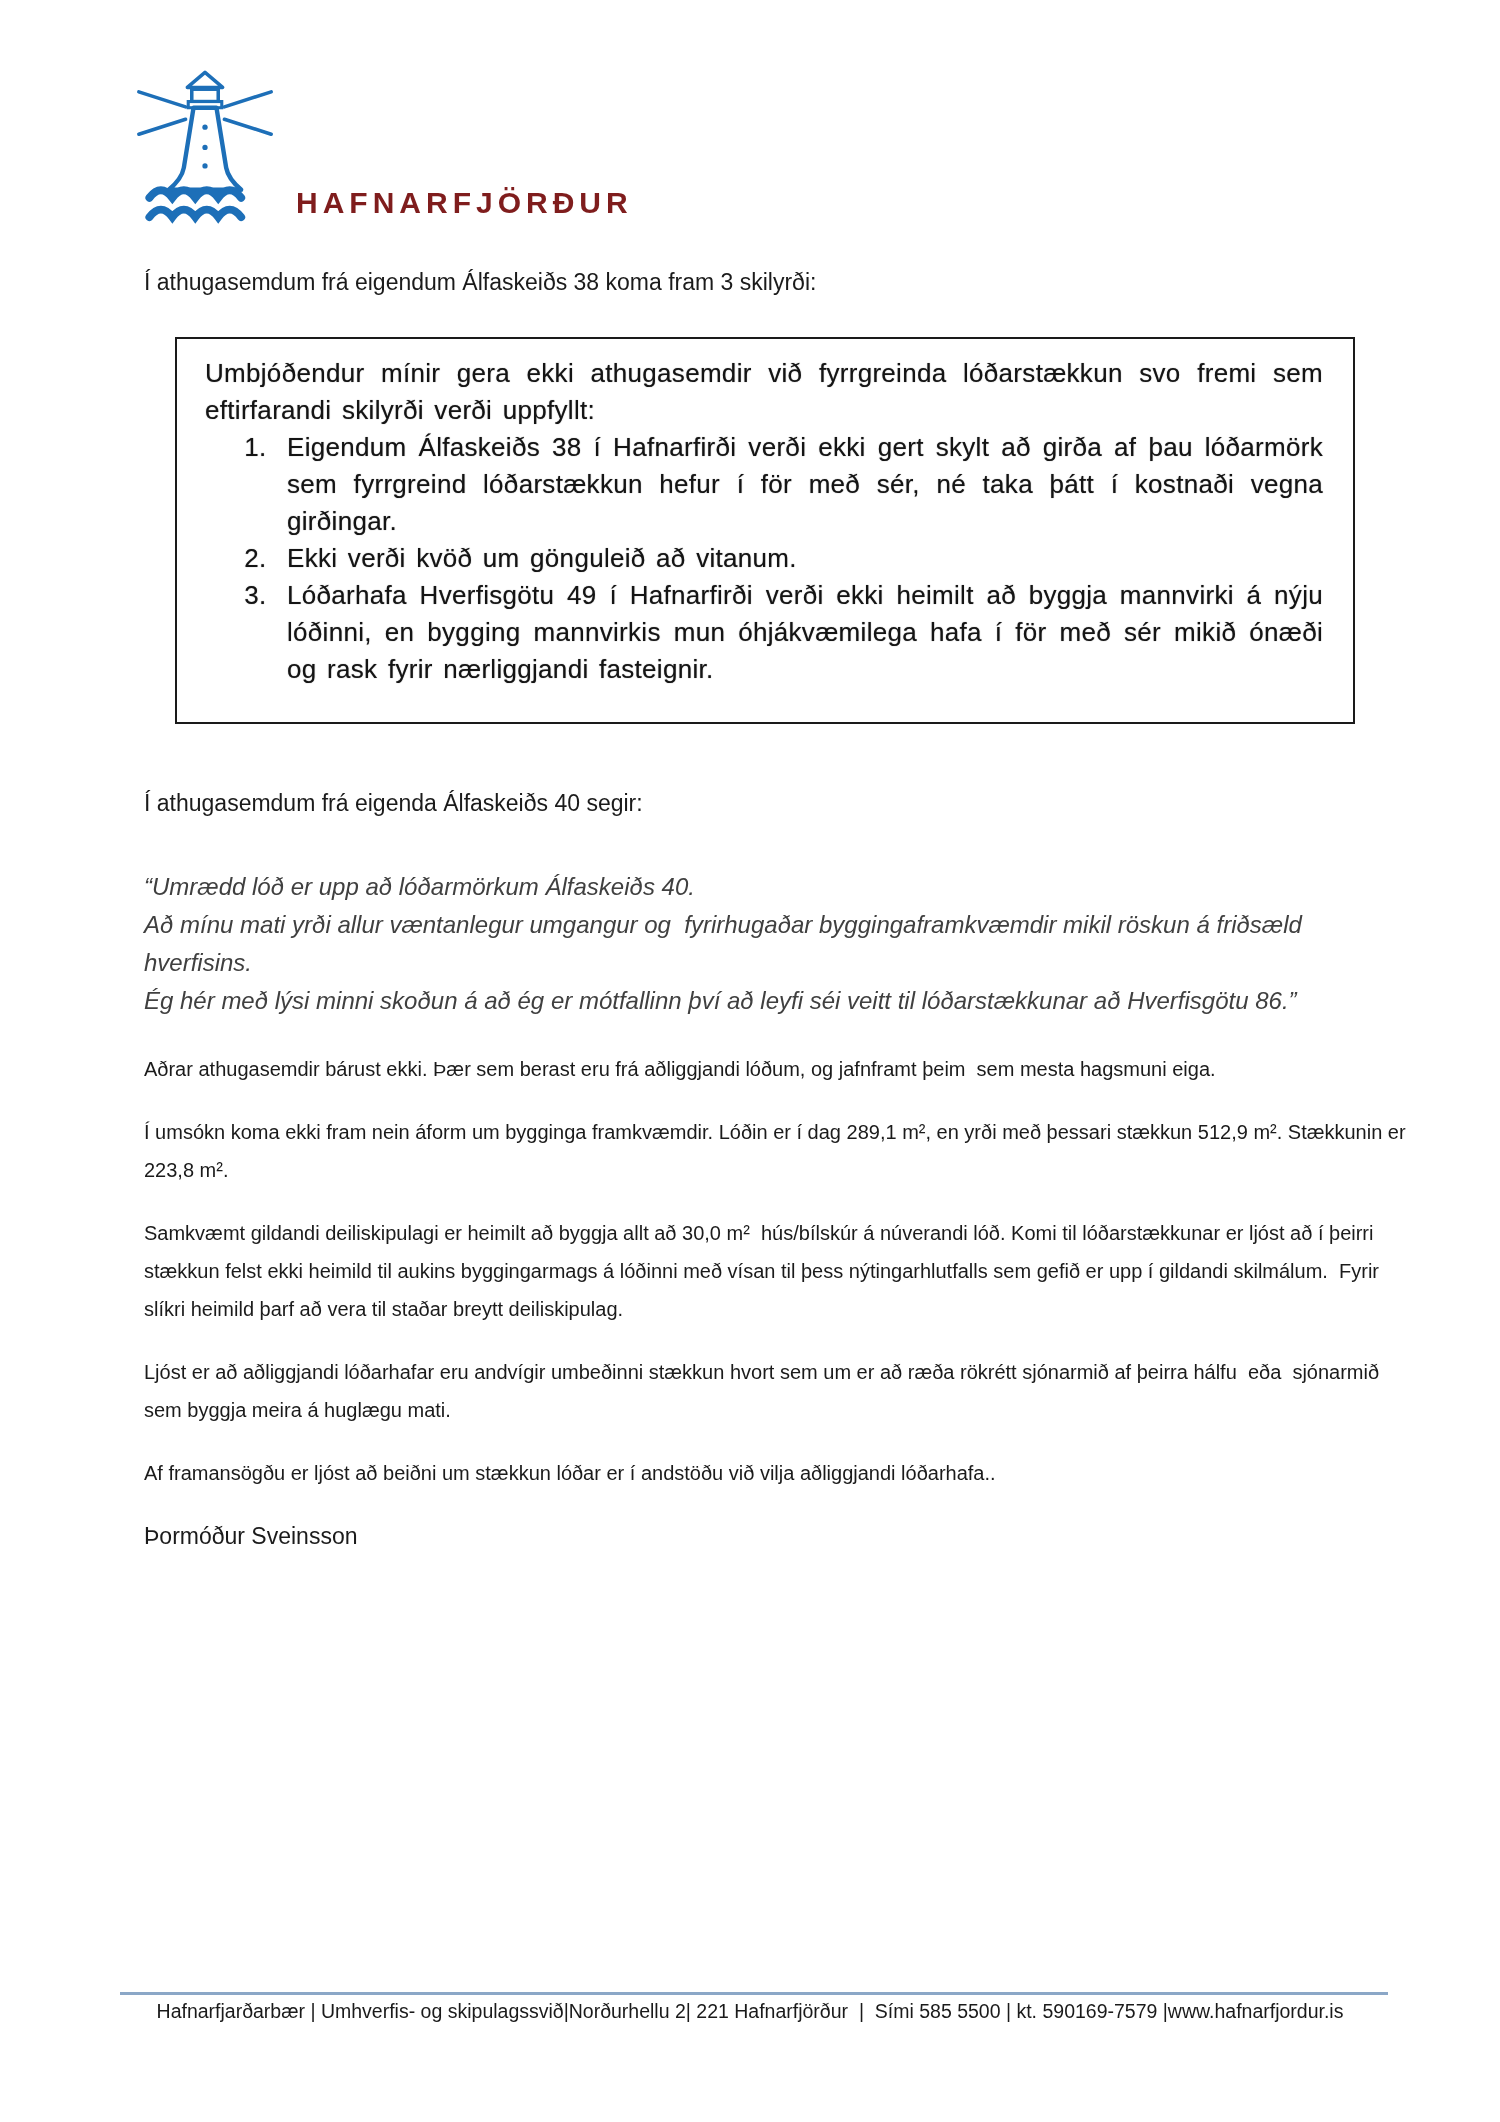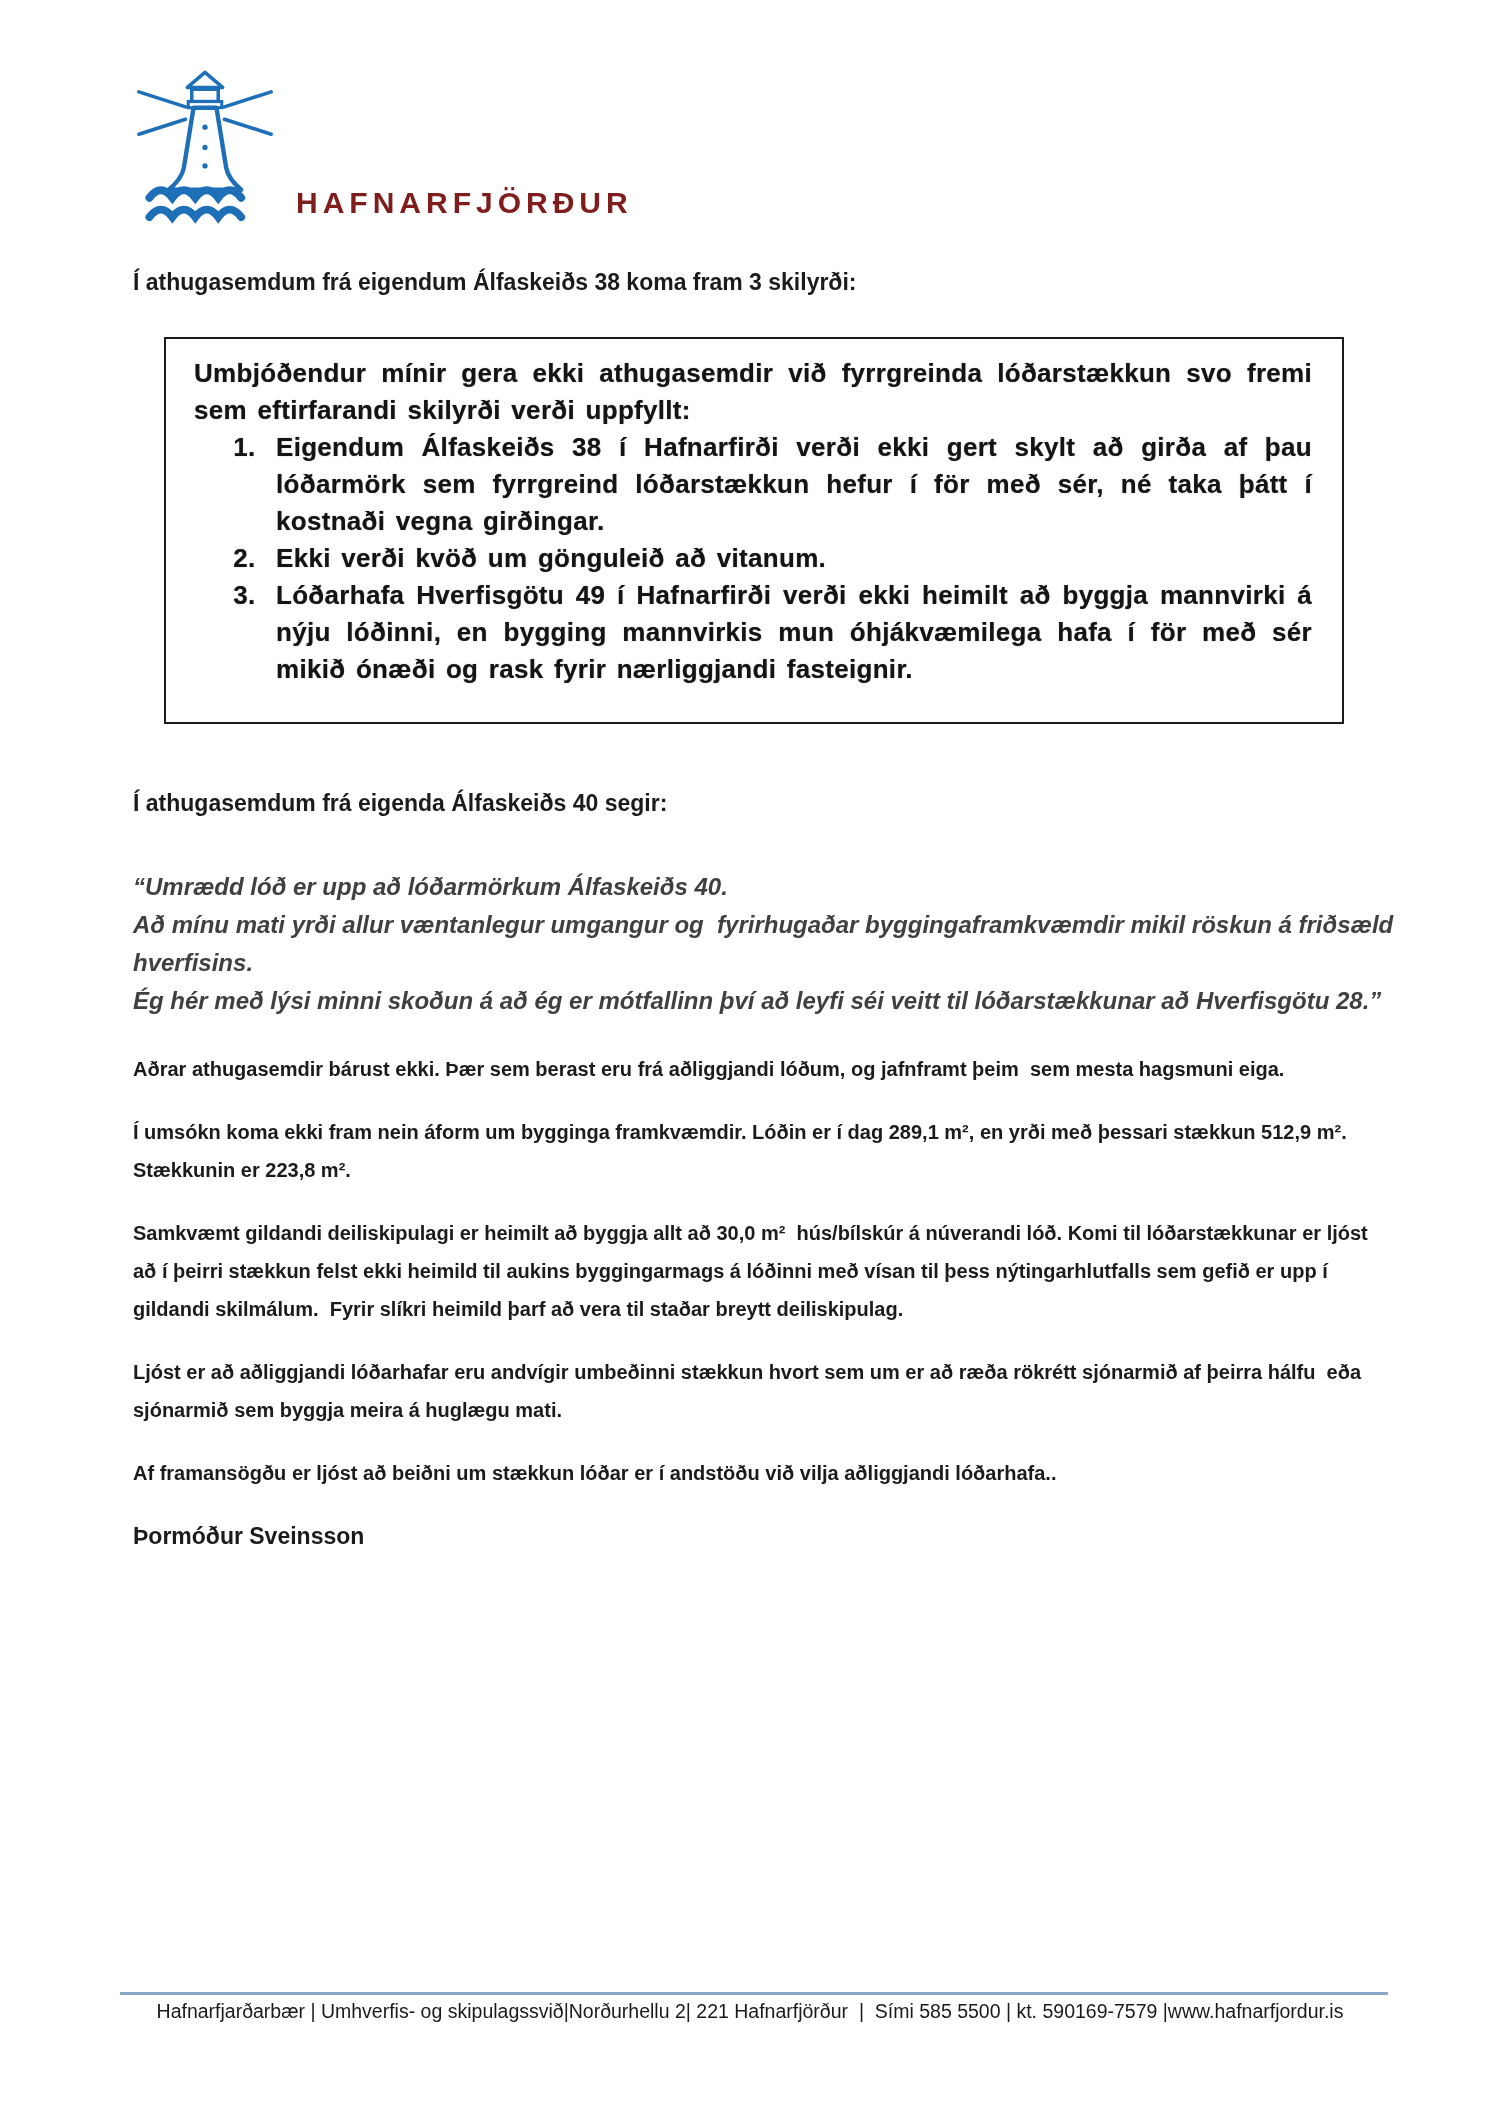--- a/index.html
+++ b/index.html
@@ -19,21 +19,21 @@
     display:flex; align-items:flex-end; gap:16px;
   }
   .logo-row svg { display:block; }
   .org-name {
     font-size:30px; font-weight:700; letter-spacing:5px;
     color:#7f1d1d; padding-bottom:16px; white-space:nowrap;
   }
 
   
   .content {
-    position:absolute; top:265px; left:133px; width:1262px;font-weight:bold;
+    position:absolute; top:265px; left:144px; width:1262px;
   }
   .content p { margin:0; white-space:pre-wrap; }
 
   .intro-line {
     font-size:23px; line-height:34px; margin-bottom:38px !important;
   }
 
   
   .cond-box {
     box-sizing:border-box;
@@ -125,21 +125,21 @@
         <li><span>Ekki verði kvöð um gönguleið að vitanum.</span></li>
         <li><span>Lóðarhafa Hverfisgötu 49 í Hafnarfirði verði ekki heimilt að byggja mannvirki á nýju lóðinni, en bygging mannvirkis mun óhjákvæmilega hafa í för með sér mikið ónæði og rask fyrir nærliggjandi fasteignir.</span></li>
       </ol>
     </div>
 
     <p class="intro-line intro-40">Í athugasemdum frá eigenda Álfaskeiðs 40 segir:</p>
 
     <div class="quote">
       <p>“Umrædd lóð er upp að lóðarmörkum Álfaskeiðs 40.</p>
       <p>Að mínu mati yrði allur væntanlegur umgangur og  fyrirhugaðar byggingaframkvæmdir mikil röskun á friðsæld hverfisins.</p>
-      <p>Ég hér með lýsi minni skoðun á að ég er mótfallinn því að leyfi séi veitt til lóðarstækkunar að Hverfisgötu 28.”</p>
+      <p>Ég hér með lýsi minni skoðun á að ég er mótfallinn því að leyfi séi veitt til lóðarstækkunar að Hverfisgötu 86.”</p>
     </div>
 
     <p class="body-par">Aðrar athugasemdir bárust ekki. Þær sem berast eru frá aðliggjandi lóðum, og jafnframt þeim  sem mesta hagsmuni eiga.</p>
     <p class="body-par">Í umsókn koma ekki fram nein áform um bygginga framkvæmdir. Lóðin er í dag 289,1 m², en yrði með þessari stækkun 512,9 m². Stækkunin er 223,8 m².</p>
     <p class="body-par">Samkvæmt gildandi deiliskipulagi er heimilt að byggja allt að 30,0 m²  hús/bílskúr á núverandi lóð. Komi til lóðarstækkunar er ljóst að í þeirri stækkun felst ekki heimild til aukins byggingarmags á lóðinni með vísan til þess nýtingarhlutfalls sem gefið er upp í gildandi skilmálum.  Fyrir slíkri heimild þarf að vera til staðar breytt deiliskipulag.</p>
     <p class="body-par">Ljóst er að aðliggjandi lóðarhafar eru andvígir umbeðinni stækkun hvort sem um er að ræða rökrétt sjónarmið af þeirra hálfu  eða  sjónarmið sem byggja meira á huglægu mati.</p>
     <p class="body-par">Af framansögðu er ljóst að beiðni um stækkun lóðar er í andstöðu við vilja aðliggjandi lóðarhafa..</p>
 
     <p class="signature">Þormóður Sveinsson</p>
   </div>

